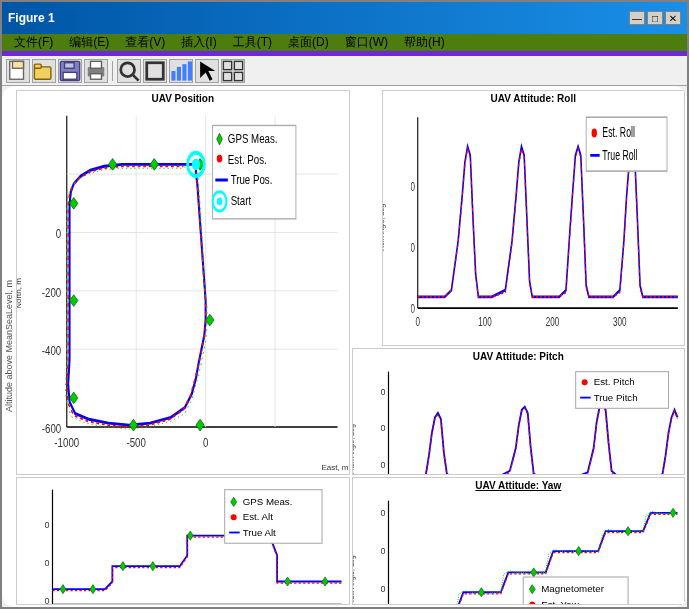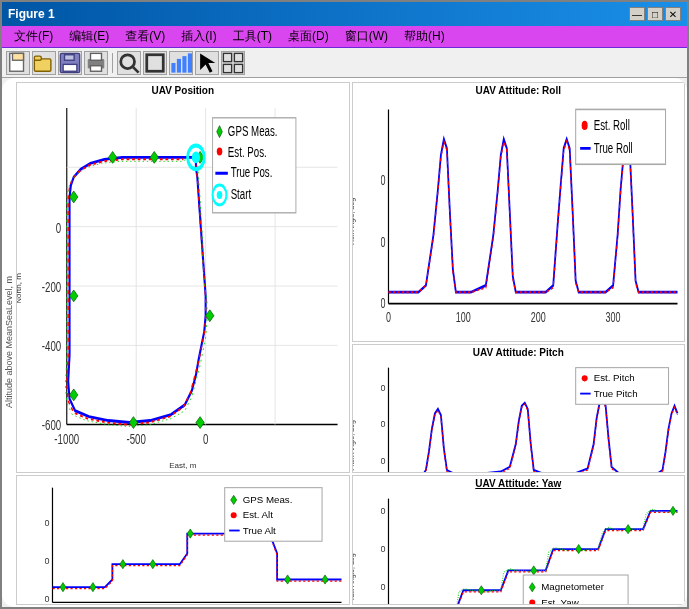--- a/index.html
+++ b/index.html
@@ -19,21 +19,21 @@
       display: flex;
       flex-direction: column;
     }
     .title-bar {
       background: linear-gradient(to right, #0055a5, #1a8fe8);
       color: white;
       padding: 3px 6px;
       display: flex;
       align-items: center;
       justify-content: space-between;
-      height: 24px;
+      height: 32px;
       flex-shrink: 0;
     }
     .title-bar-title {
       font-size: 12px;
       font-weight: bold;
     }
     .title-bar-controls {
       display: flex;
       gap: 2px;
     }
@@ -43,22 +43,22 @@
       background: #d4d0c8;
       border: 1px solid #808080;
       font-size: 10px;
       display: flex;
       align-items: center;
       justify-content: center;
       cursor: pointer;
       color: black;
     }
     .menu-bar {
-      background: #d946ef;
-      border-bottom: 1px solid #6d28d9;
+      background: #4d7c0f;
+      border-bottom: 5px solid #6d28d9;
       display: flex;
       gap: 0;
       height: 22px;
       align-items: center;
       padding: 0 4px;
       flex-shrink: 0;
     }
     .menu-item {
       padding: 2px 8px;
       font-size: 12px;
@@ -213,21 +213,21 @@
       <div style="width:14px; display:flex; align-items:center; justify-content:center; flex-shrink:0;">
         <div style="writing-mode:vertical-rl; transform:rotate(180deg); font-size:9px; color:#555;">Altitude above MeanSeaLevel, m</div>
       </div>
 
       <div style="flex:1; display:grid; grid-template-columns:1fr 1fr; grid-template-rows:2fr 1fr 1fr; padding:4px 2px 2px 0; gap:2px; height:100%;">
 
         <div class="plot-container" style="grid-row:1/3; grid-column:1;">
           <div class="plot-title">UAV Position</div>
           <div style="flex:1; position:relative; padding:2px 4px 18px 22px;">
             <div style="position:absolute; left:1px; top:50%; font-size:8px; color:#333; white-space:nowrap; transform:rotate(-90deg) translateX(-50%); transform-origin:left center;">North, m</div>
-            <div style="position:absolute; bottom:2px; left:0; right:0; text-align:center; font-size:8px; color:#333;margin-top:38px;">East, m</div>
+            <div style="position:absolute; bottom:2px; left:0; right:0; text-align:right; font-size:8px; color:#333;margin-top:38px;">East, m</div>
             <svg viewBox="0 0 220 180" preserveAspectRatio="none" style="width:100%;height:100%;">
 
               <line x1="20" y1="5" x2="20" y2="165" stroke="black" stroke-width="0.8"></line>
               <line x1="20" y1="165" x2="215" y2="165" stroke="black" stroke-width="0.8"></line>
 
               <line x1="20" y1="35" x2="215" y2="35" stroke="#e0e0e0" stroke-width="0.5"></line>
               <line x1="20" y1="65" x2="215" y2="65" stroke="#e0e0e0" stroke-width="0.5"></line>
               <line x1="20" y1="95" x2="215" y2="95" stroke="#e0e0e0" stroke-width="0.5"></line>
               <line x1="20" y1="125" x2="215" y2="125" stroke="#e0e0e0" stroke-width="0.5"></line>
               <line x1="70" y1="5" x2="70" y2="165" stroke="#e0e0e0" stroke-width="0.5"></line>
@@ -271,21 +271,21 @@
               <text x="136" y="30" font-size="7" fill="black">Est. Pos.</text>
               <line x1="127" y1="38" x2="136" y2="38" stroke="blue" stroke-width="1.5"></line>
               <text x="138" y="40" font-size="7" fill="black">True Pos.</text>
               <circle cx="130" cy="49" r="5" fill="none" stroke="cyan" stroke-width="1.5"></circle>
               <circle cx="130" cy="49" r="2" fill="cyan"></circle>
               <text x="138" y="51" font-size="7" fill="black">Start</text>
             </svg>
           </div>
         </div>
 
-        <div class="plot-container" style="grid-row:1; grid-column:2;">
+        <div class="plot-container" style="grid-row:1; grid-column:2;margin-left:30px;">
           <div class="plot-title">UAV Attitude: Roll</div>
           <div style="flex:1; position:relative; padding:2px 4px 14px 28px;">
             <div style="position:absolute; left:-2px; top:50%; font-size:7px; color:#333; white-space:nowrap; transform:rotate(-90deg) translateX(-50%); transform-origin:left center;">Roll Angle, deg</div>
             <svg viewBox="0 0 200 100" preserveAspectRatio="none" style="width:100%;height:100%;">
               <line x1="5" y1="5" x2="5" y2="90" stroke="black" stroke-width="0.8"></line>
               <line x1="5" y1="90" x2="198" y2="90" stroke="black" stroke-width="0.8"></line>
 
               <text x="3" y="92" font-size="6" text-anchor="end" fill="#333">0</text>
               <text x="3" y="65" font-size="6" text-anchor="end" fill="#333">20</text>
               <text x="3" y="38" font-size="6" text-anchor="end" fill="#333">40</text>

